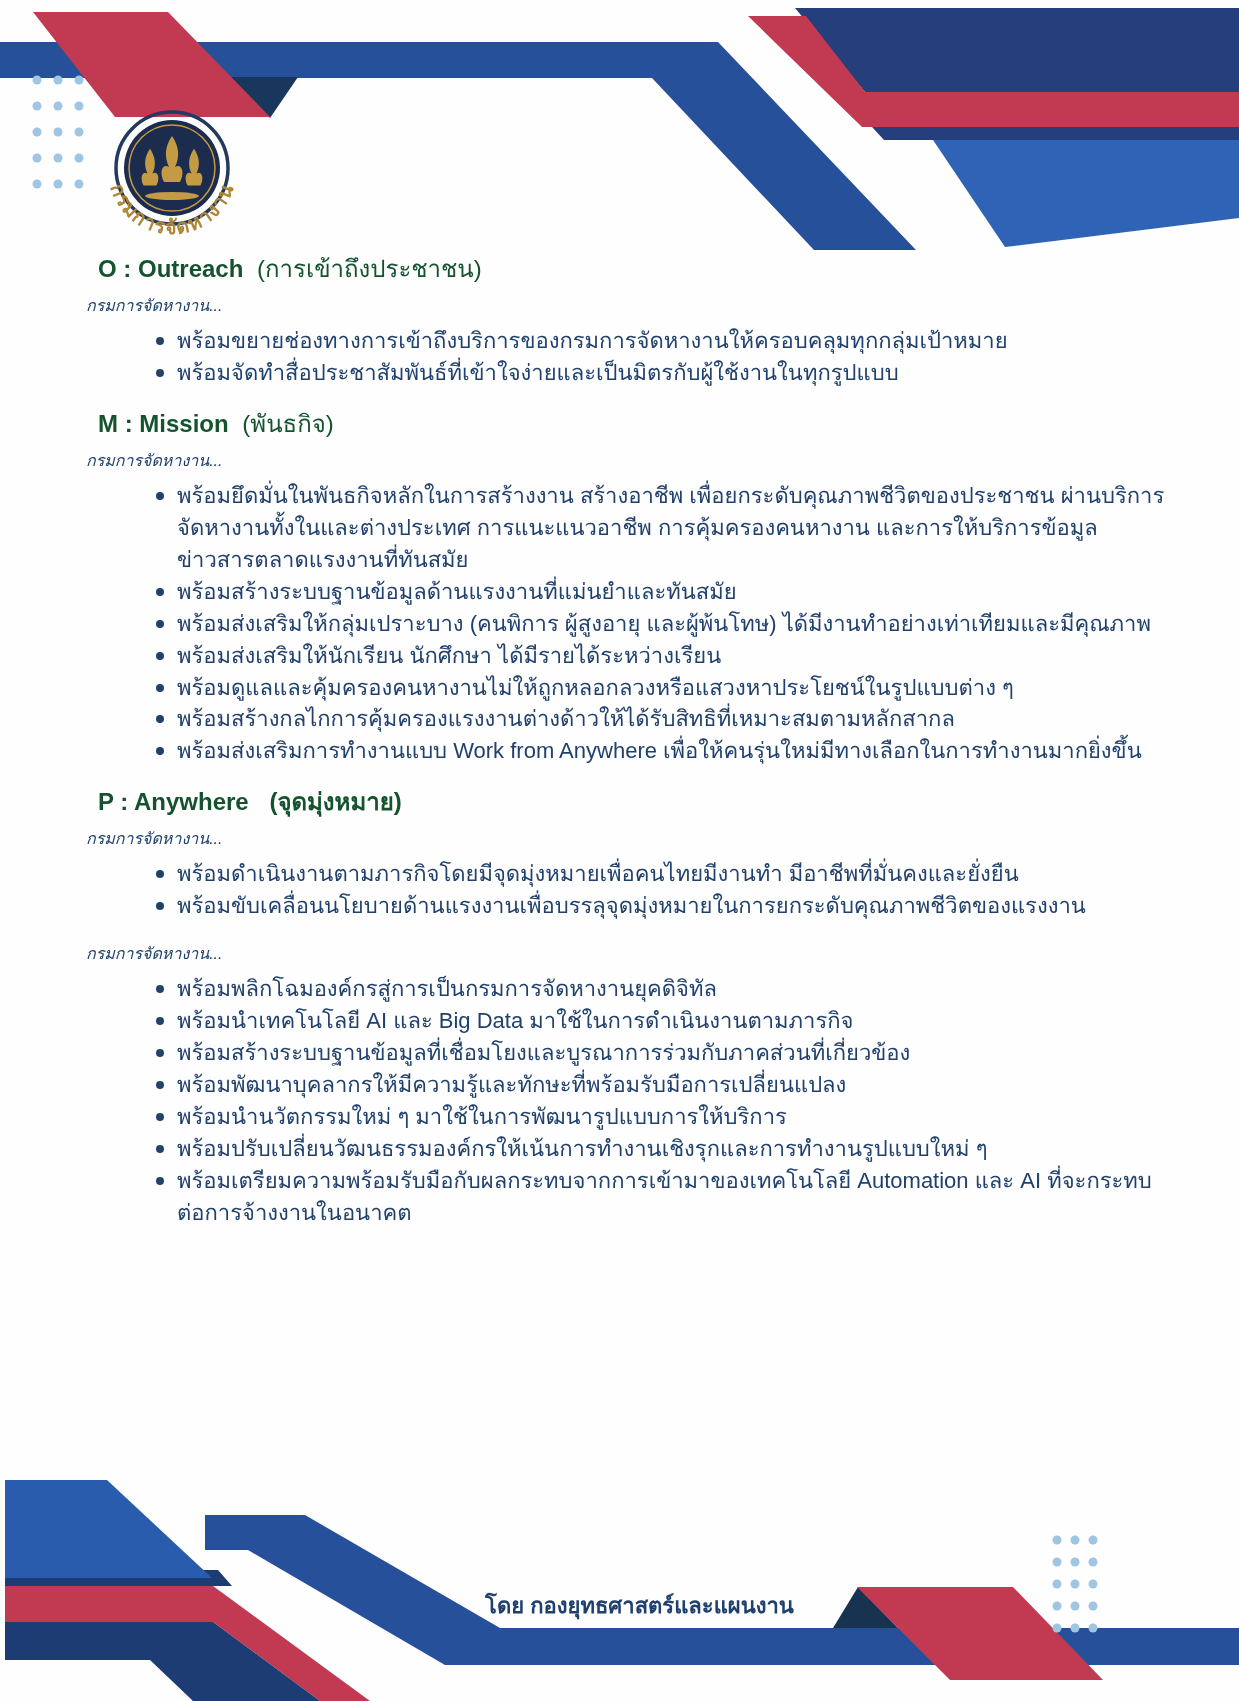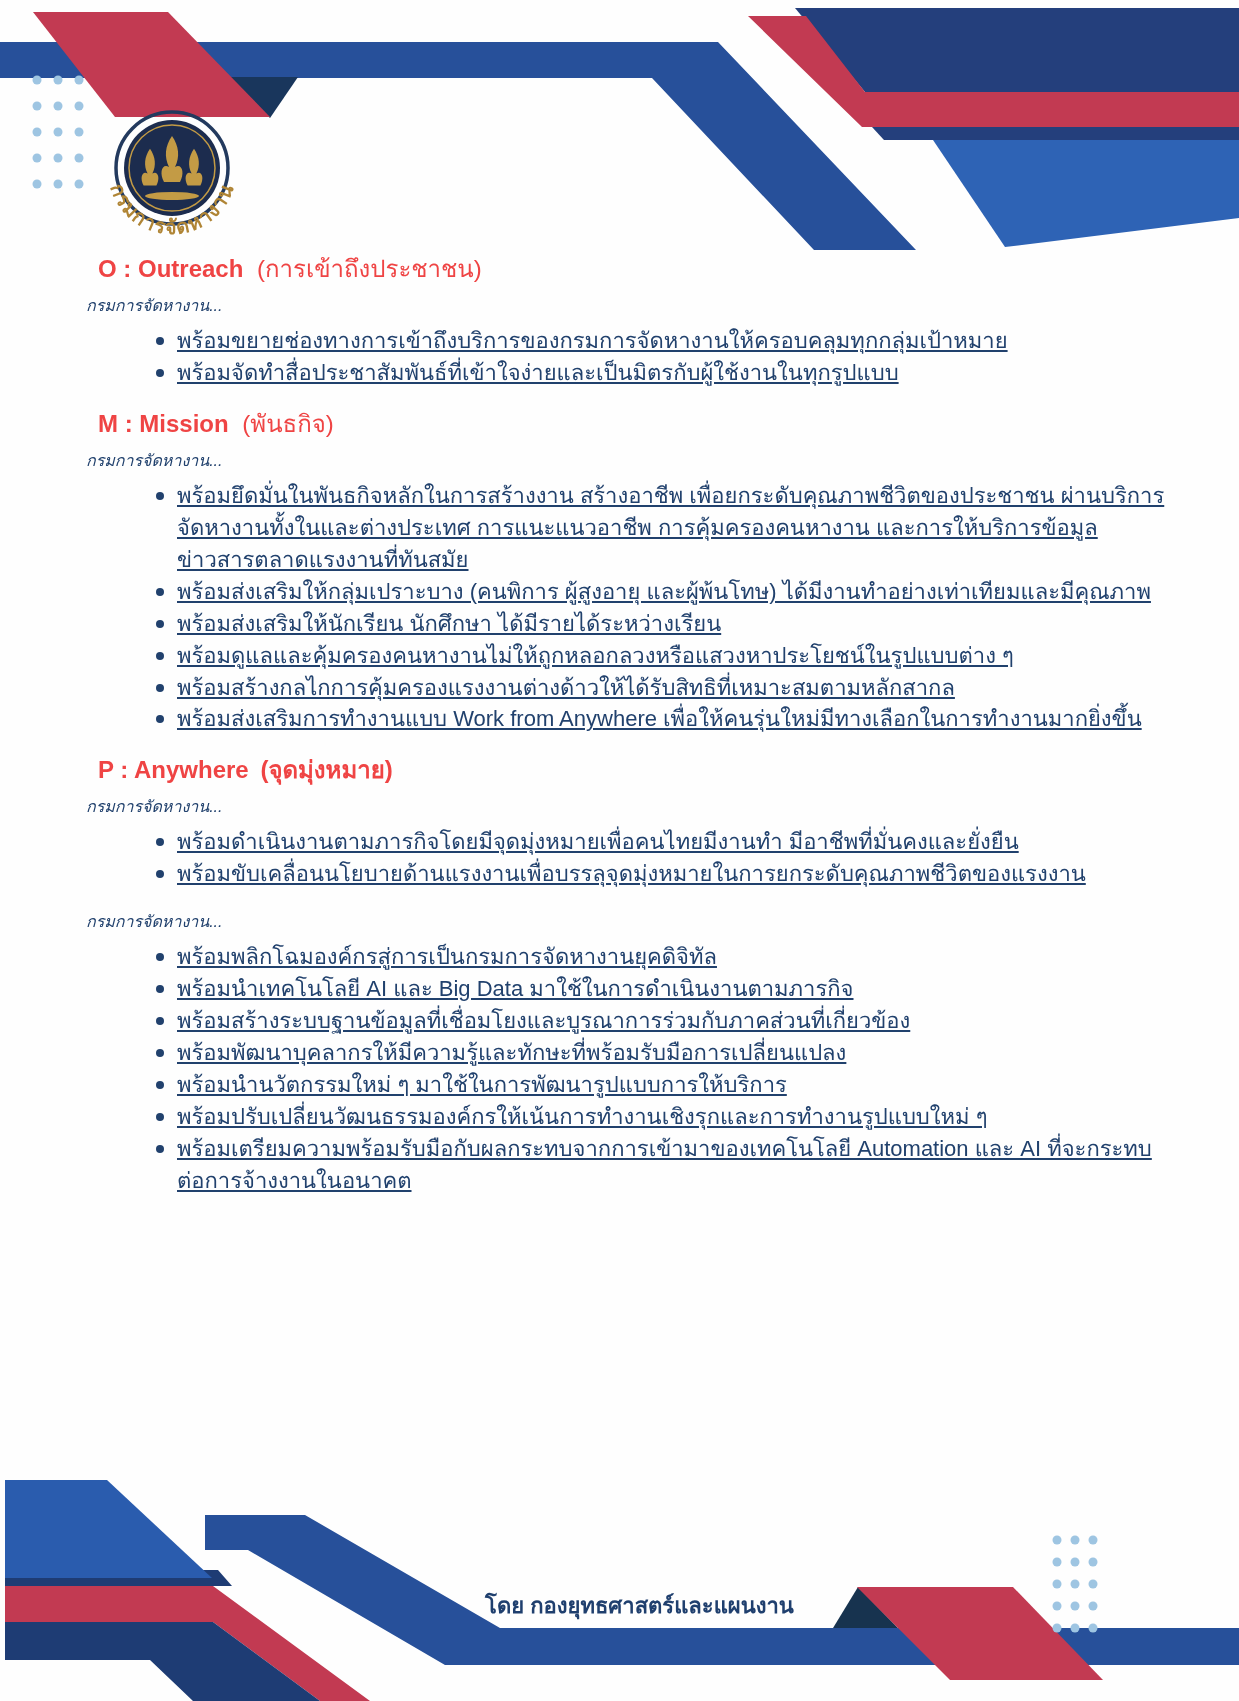--- a/index.html
+++ b/index.html
@@ -7,27 +7,27 @@
   .page{
     position:relative;width:1239px;height:1701px;margin:0 auto;
     background:#fefefe;overflow:hidden;
     font-family:"Liberation Sans","DejaVu Sans",sans-serif;
     color:#21416d;
   }
   .deco-top{position:absolute;top:0;left:0;}
   .deco-bottom{position:absolute;bottom:0;left:0;}
   .content{position:absolute;top:238px;left:0;right:0;padding:0 64px 0 92px;}
   .sec + .sec{margin-top:20px;}
-  .sec-title{font-size:24px;color:#ef4444;margin:16px 0 0 6px;line-height:1.25;}
+  .sec-title{font-size:24px;color:#14532d;margin:16px 0 0 6px;line-height:1.25;}
   .sec-title .en{font-weight:bold;}
   .sec-title .th{font-weight:normal;margin-left:7px;}
-  .sec-title .th.bold{font-weight:bold;margin-left:5px;}
+  .sec-title .th.bold{font-weight:bold;margin-left:14px;}
   .lead{font-size:16px;margin:10px 0 0 -6px;line-height:1.45;font-style:italic;}
   ul.bullets{list-style:none;margin:8px 0 0 0;padding:0 0 0 64px;font-size:22px;line-height:1.45;}
-  ul.bullets li{position:relative;padding-left:21px;text-decoration:underline;}
+  ul.bullets li{position:relative;padding-left:21px;}
   ul.bullets li::before{
     content:"";position:absolute;left:0;top:12px;width:8px;height:8px;
     border-radius:50%;background:#21416d;
   }
   .credit{
     position:absolute;top:1588px;left:0;right:0;text-align:center;
     padding-left:40px;font-size:22px;font-weight:bold;color:#1f3f6e;
   }
 </style>
 </head>
@@ -101,20 +101,21 @@
     </div>
 
     <div class="sec">
       <div class="sec-title">
         <span class="en">M : Mission</span>
         <span class="th">(พันธกิจ)</span>
       </div>
       <div class="lead">กรมการจัดหางาน...</div>
       <ul class="bullets">
         <li>พร้อมยึดมั่นในพันธกิจหลักในการสร้างงาน สร้างอาชีพ เพื่อยกระดับคุณภาพชีวิตของประชาชน ผ่านบริการจัดหางานทั้งในและต่างประเทศ การแนะแนวอาชีพ การคุ้มครองคนหางาน และการให้บริการข้อมูลข่าวสารตลาดแรงงานที่ทันสมัย</li>
+        <li>พร้อมสร้างระบบฐานข้อมูลด้านแรงงานที่แม่นยำและทันสมัย</li>
         <li>พร้อมส่งเสริมให้กลุ่มเปราะบาง (คนพิการ ผู้สูงอายุ และผู้พ้นโทษ) ได้มีงานทำอย่างเท่าเทียมและมีคุณภาพ</li>
         <li>พร้อมส่งเสริมให้นักเรียน นักศึกษา ได้มีรายได้ระหว่างเรียน</li>
         <li>พร้อมดูแลและคุ้มครองคนหางานไม่ให้ถูกหลอกลวงหรือแสวงหาประโยชน์ในรูปแบบต่าง ๆ</li>
         <li>พร้อมสร้างกลไกการคุ้มครองแรงงานต่างด้าวให้ได้รับสิทธิที่เหมาะสมตามหลักสากล</li>
         <li>พร้อมส่งเสริมการทำงานแบบ Work from Anywhere เพื่อให้คนรุ่นใหม่มีทางเลือกในการทำงานมากยิ่งขึ้น</li>
       </ul>
     </div>
 
     <div class="sec">
       <div class="sec-title">

